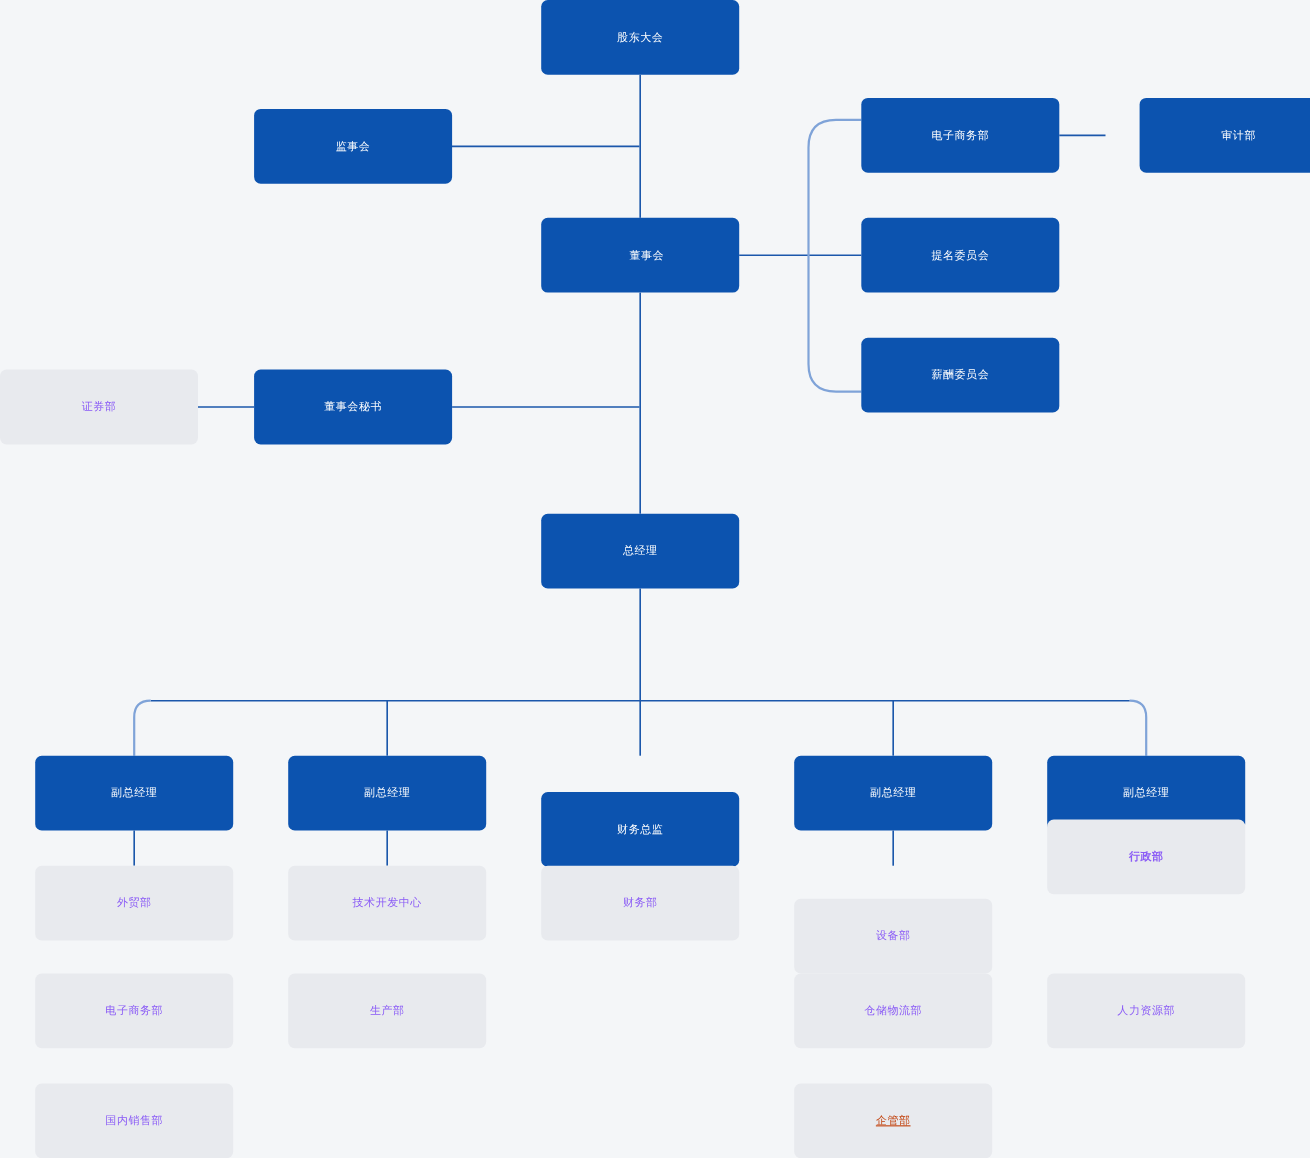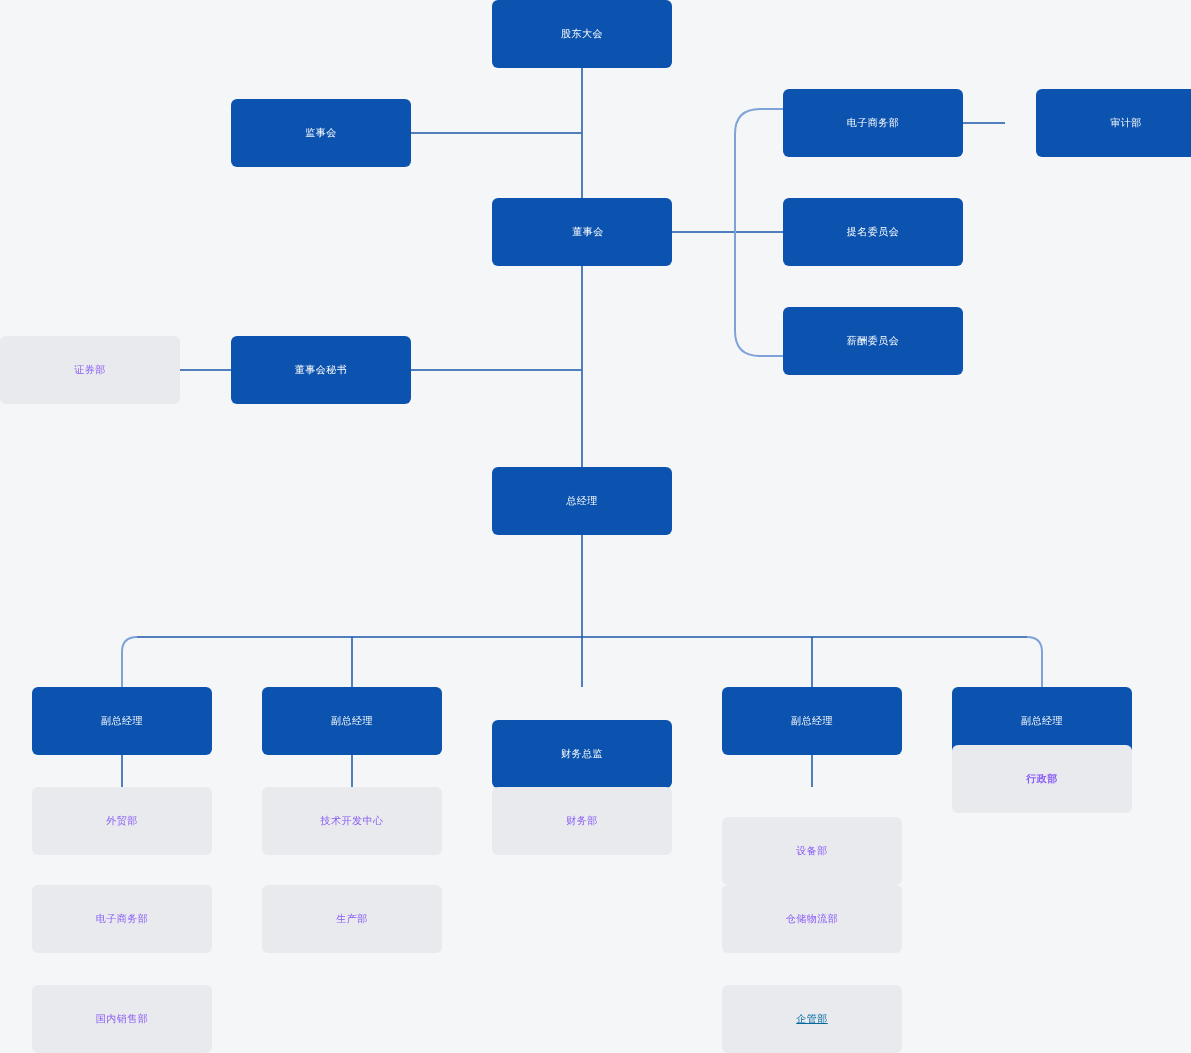--- a/index.html
+++ b/index.html
@@ -35,21 +35,21 @@
   }
   .node.primary{
     background:#0c53af;
     color:#ffffff;
   }
   .node.secondary{
     background:#e8eaee;
     color:#8b5cf6;
   }
   .node.secondary.emphasized{
-    color:#0369a1;
+    color:#c2410c;
     text-decoration:underline;
   }
 </style>
 </head>
 <body>
 
 <div class="canvas">
 
   <svg class="connectors" width="1191" height="1053" viewBox="0 0 1191 1053">
     <g fill="none" stroke="#1b57ab" stroke-width="1.5">
@@ -142,20 +142,23 @@
 
   <div class="node secondary" style="left:32px;top:885px;">
       <span>电子商务部</span>
     </div>
   <div class="node secondary" style="left:262px;top:885px;">
       <span>生产部</span>
     </div>
   <div class="node secondary" style="left:722px;top:885px;font-family:Liberation Serif, serif;">
       <span>仓储物流部</span>
     </div>
+  <div class="node secondary" style="left:952px;top:885px;">
+      <span>人力资源部</span>
+    </div>
 
   <div class="node secondary" style="left:32px;top:985px;">
       <span>国内销售部</span>
     </div>
   <div class="node secondary emphasized" style="left:722px;top:985px;">
       <span>企管部</span>
     </div>
 
 </div>
 

